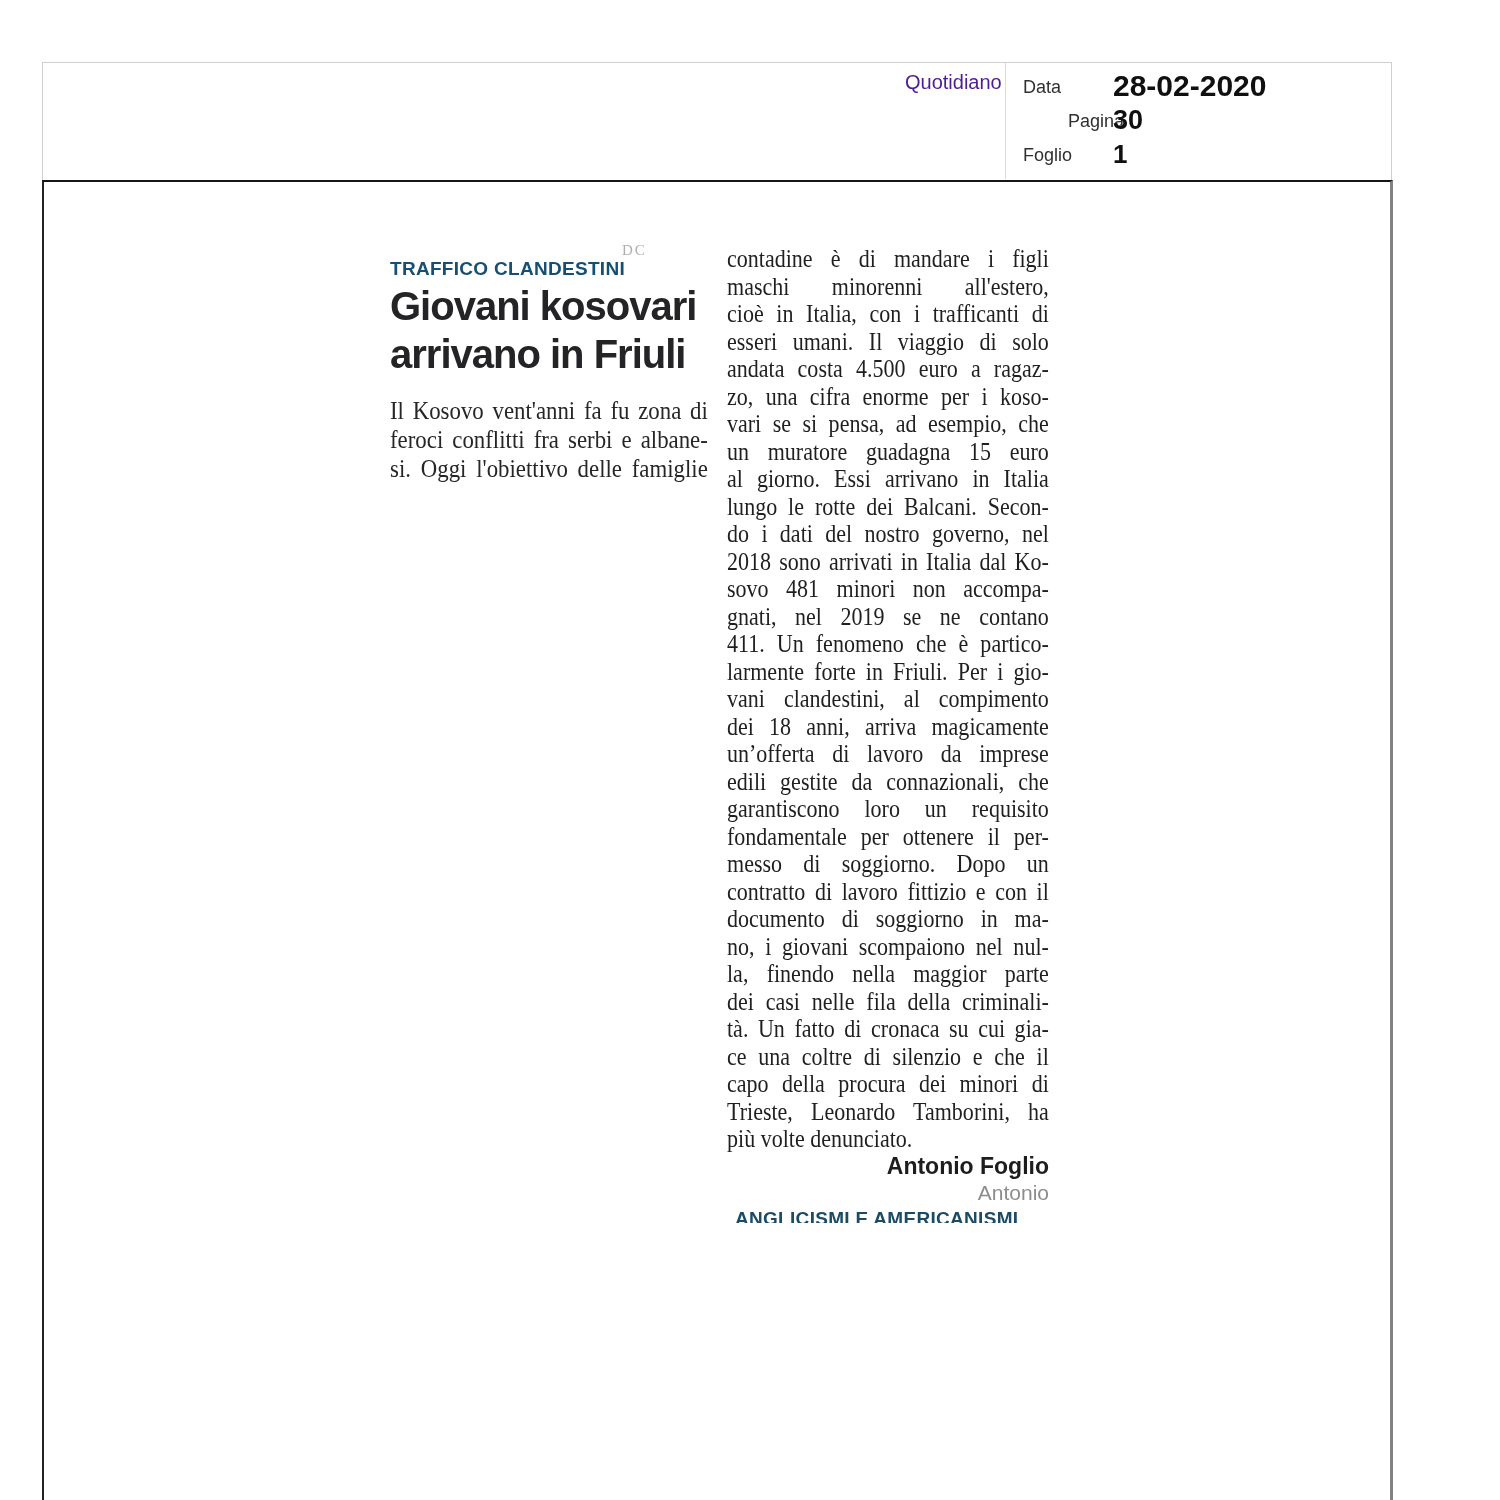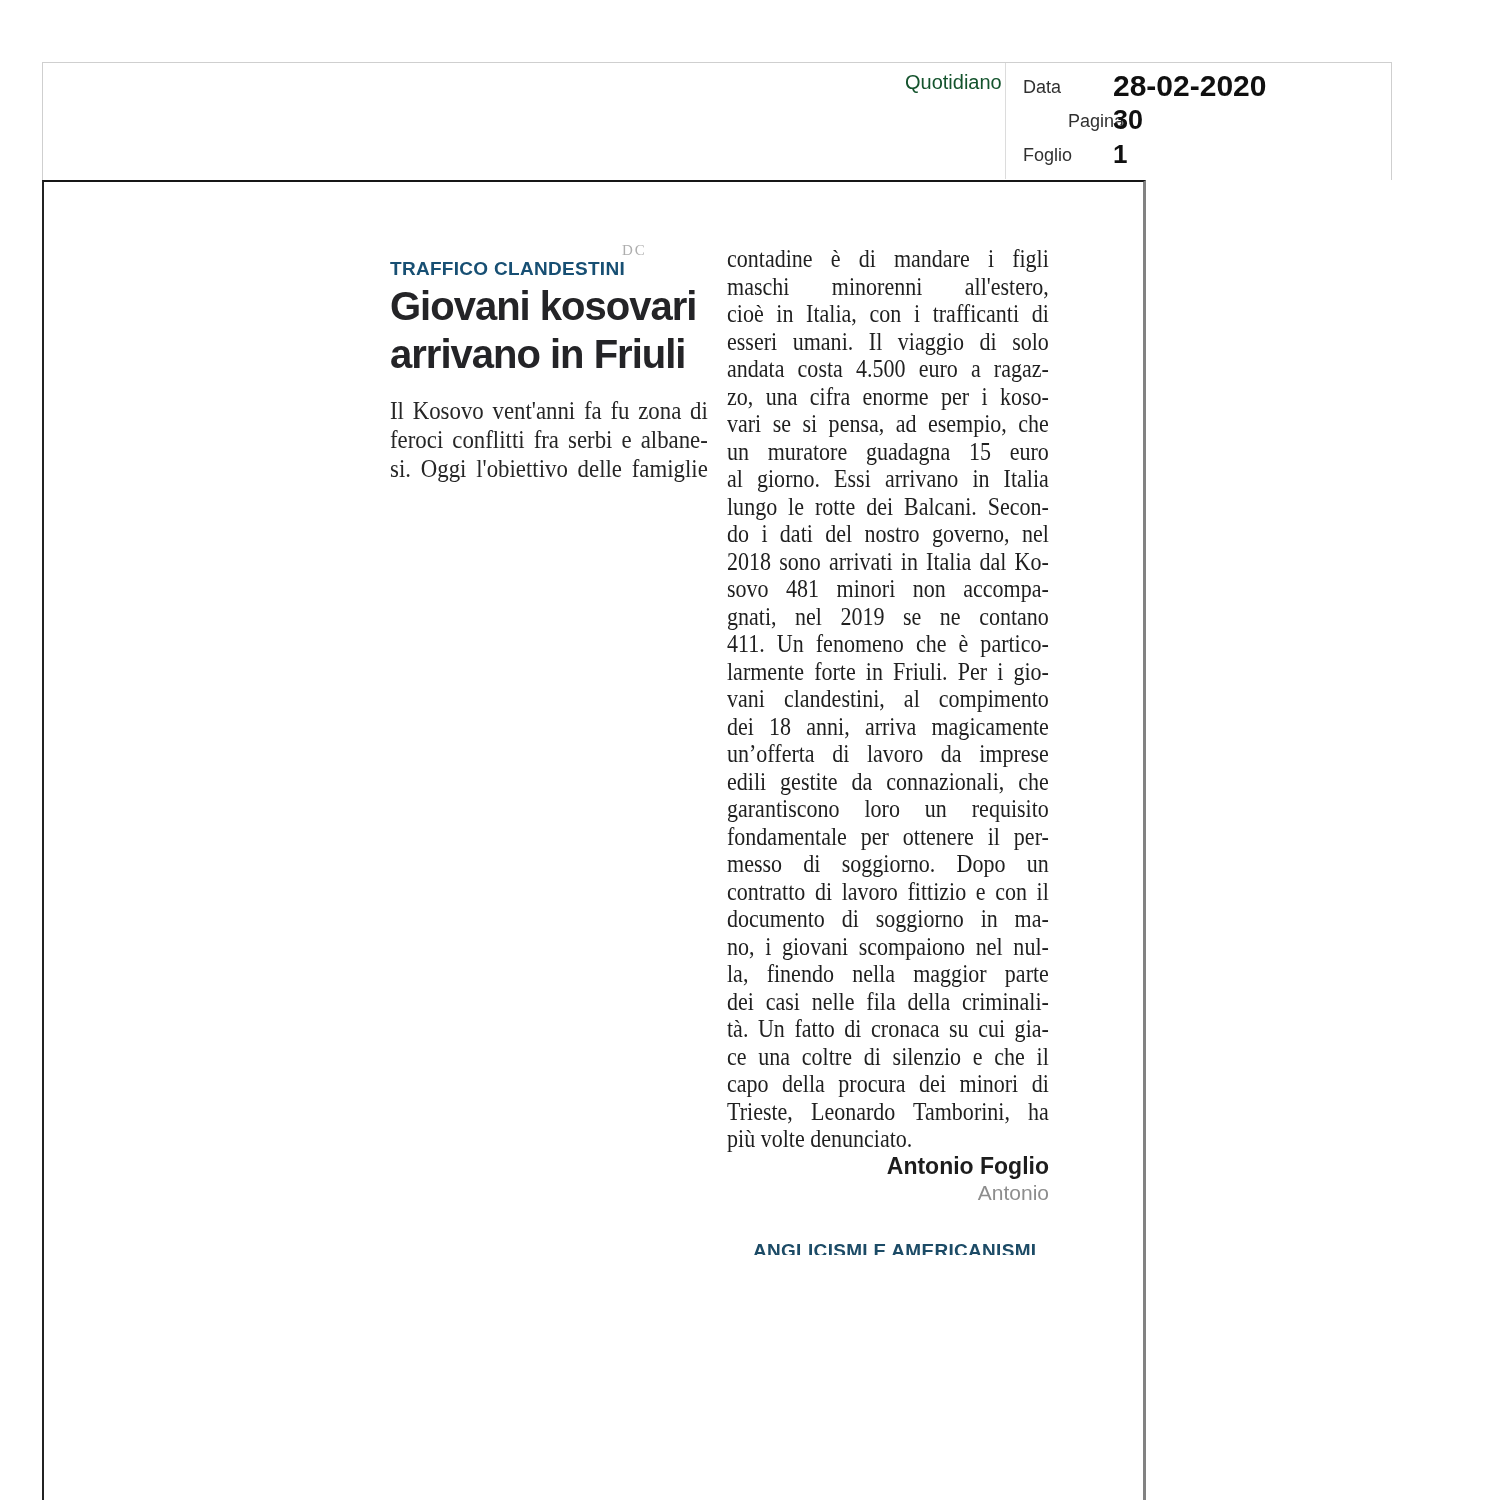--- a/index.html
+++ b/index.html
@@ -11,31 +11,31 @@
   .header-box{
     position:absolute;left:42px;top:62px;width:1350px;height:118px;
     border-top:1px solid #cfcfcf;border-left:1px solid #cfcfcf;border-right:1px solid #cfcfcf;
     background:#fff;box-sizing:border-box;
   }
   .logo{
     position:absolute;left:36px;top:30px;
     font-family:"DejaVu Serif",serif;font-weight:bold;font-size:42px;
     letter-spacing:-1px;color:#131313;
   }
-  .pub-type{position:absolute;left:862px;top:8px;font-size:20px;color:#14532d;}
+  .pub-type{position:absolute;left:862px;top:8px;font-size:20px;color:#4c1d95;}
   .meta-vline{position:absolute;left:962px;top:0;width:1px;height:116px;background:#dcdcdc;}
   .meta-label{position:absolute;left:980px;font-size:18px;color:#303030;}
   .meta-value{position:absolute;left:1070px;color:#101010;font-weight:bold;}
   .v-data{top:6px;font-size:30px;}
   .v-pagina{top:42px;font-size:27px;}
   .v-foglio{top:76px;font-size:26px;}
   .l-data{top:14px;} .l-pagina{top:48px;margin-left:45px;} .l-foglio{top:82px;}
   
   .article-box{
-    position:absolute;left:42px;top:180px;width:1104px;height:1320px;
+    position:absolute;left:42px;top:180px;width:1351px;height:1320px;
     border-top:2px solid #161616;border-left:2px solid #232323;border-right:3px solid #828282;
     background:#fff;box-sizing:border-box;
   }
   .fragment{
     position:absolute;left:578px;top:60px;font-family:"Liberation Serif",serif;
     font-size:15px;color:#9a9a9a;letter-spacing:2px;opacity:.8;
   }
   .kicker{
     position:absolute;left:346px;top:76px;
     font-size:19px;font-weight:bold;color:#174F73;letter-spacing:.3px;
@@ -60,21 +60,21 @@
   .lines:not(.justify-all) > div:last-child{text-align-last:left;}
   .byline{
     position:absolute;left:683px;top:971px;width:322px;text-align:right;padding-right:10px;
     font-size:23px;font-weight:bold;color:#1d1d1d;
   }
   .dateline{
     position:absolute;left:683px;top:999px;width:322px;text-align:right;padding-right:12px;
     font-size:21px;color:#8d8d8d;
   }
   .cut-heading-clip{
-    position:absolute;left:709px;top:1026px;width:310px;height:15px;overflow:hidden;margin-top:32px;
+    position:absolute;left:691px;top:1026px;width:310px;height:15px;overflow:hidden;
   }
   .cut-heading-clip span{
     display:block;font-size:19px;line-height:22px;font-weight:bold;
     color:#1C4B66;letter-spacing:.3px;white-space:nowrap;
   }
 </style>
 </head>
 <body>
 
 <div class="page">

